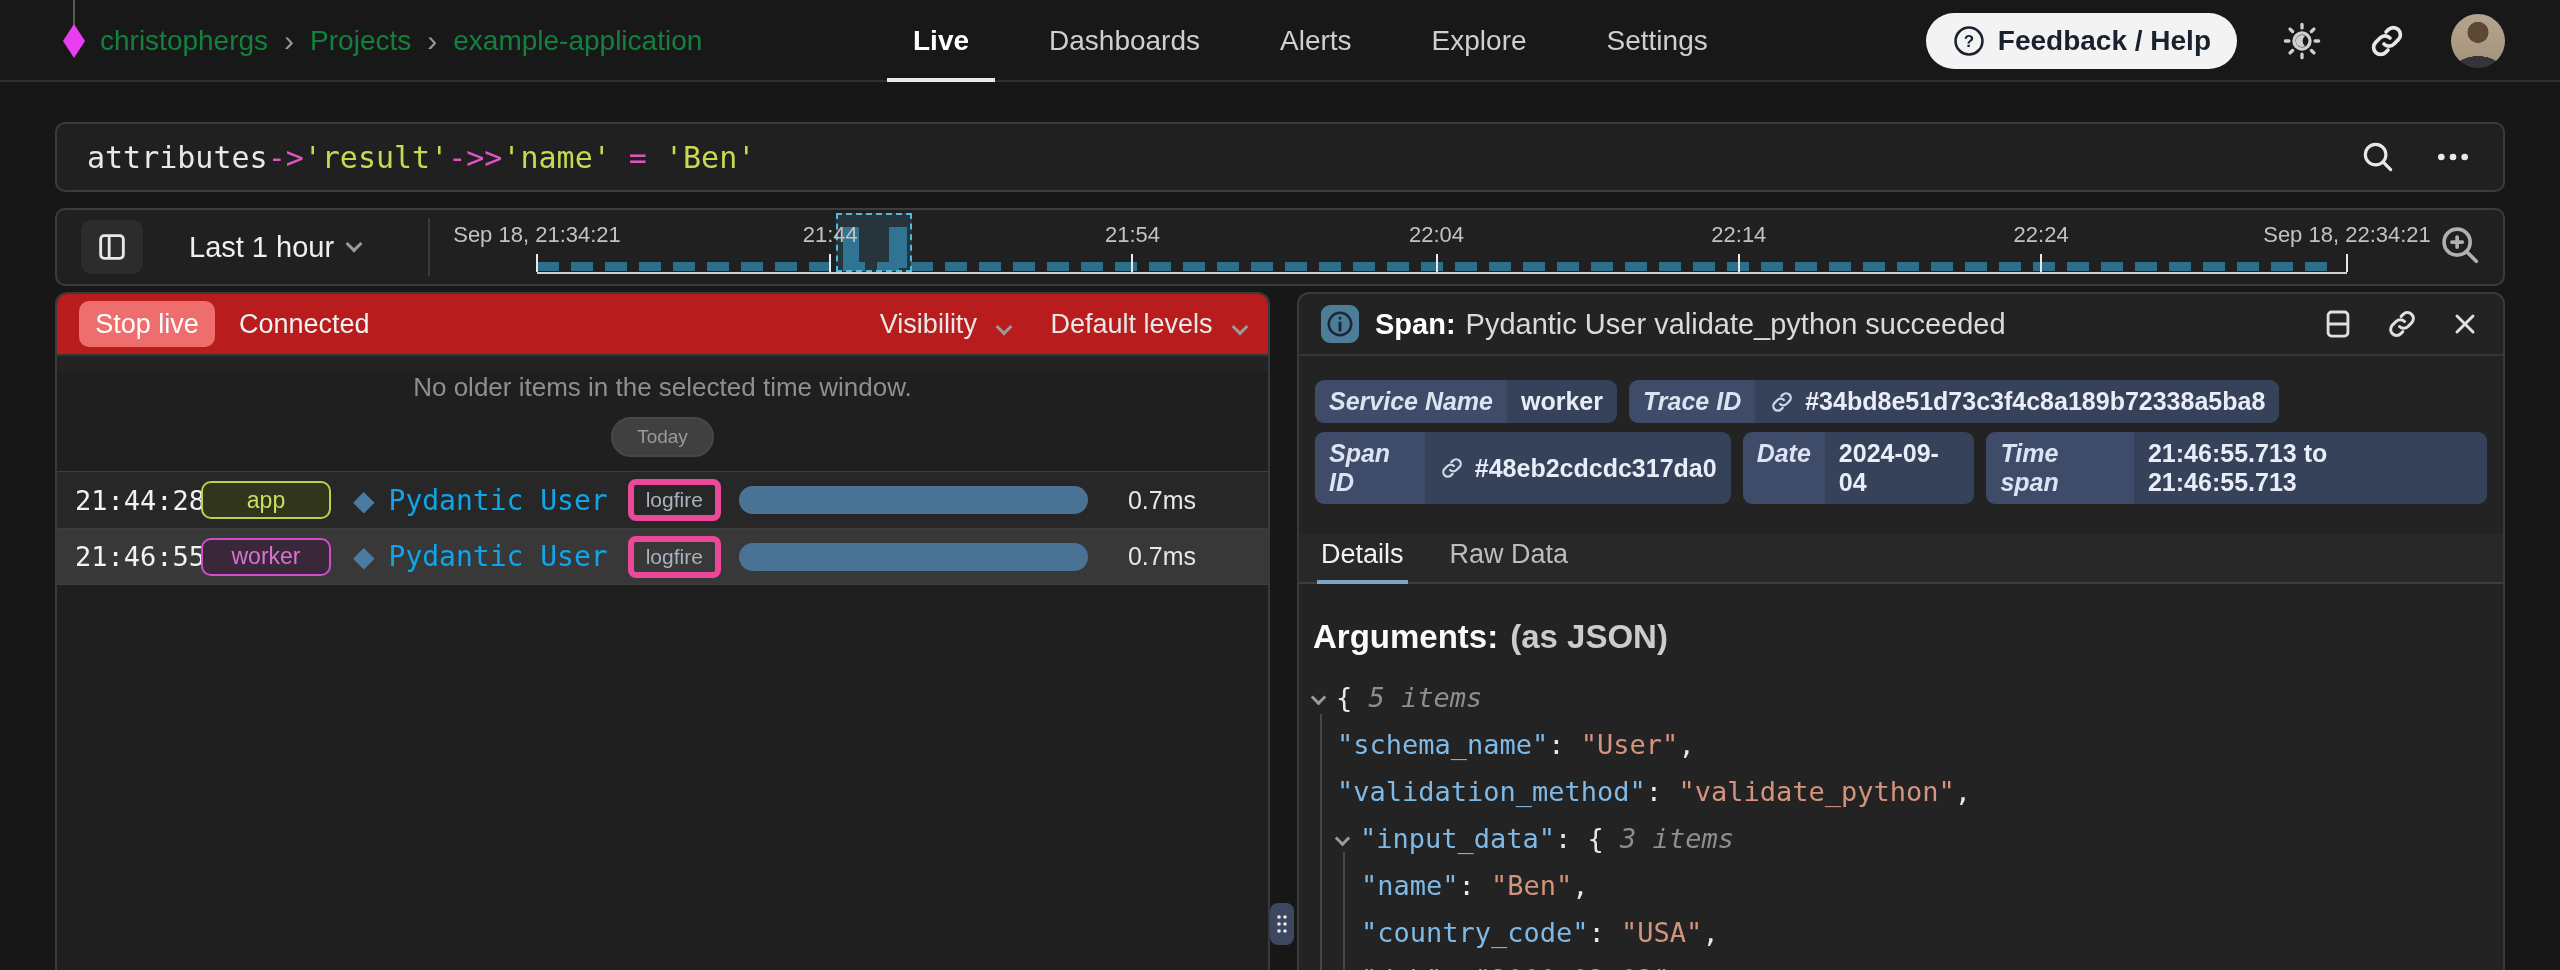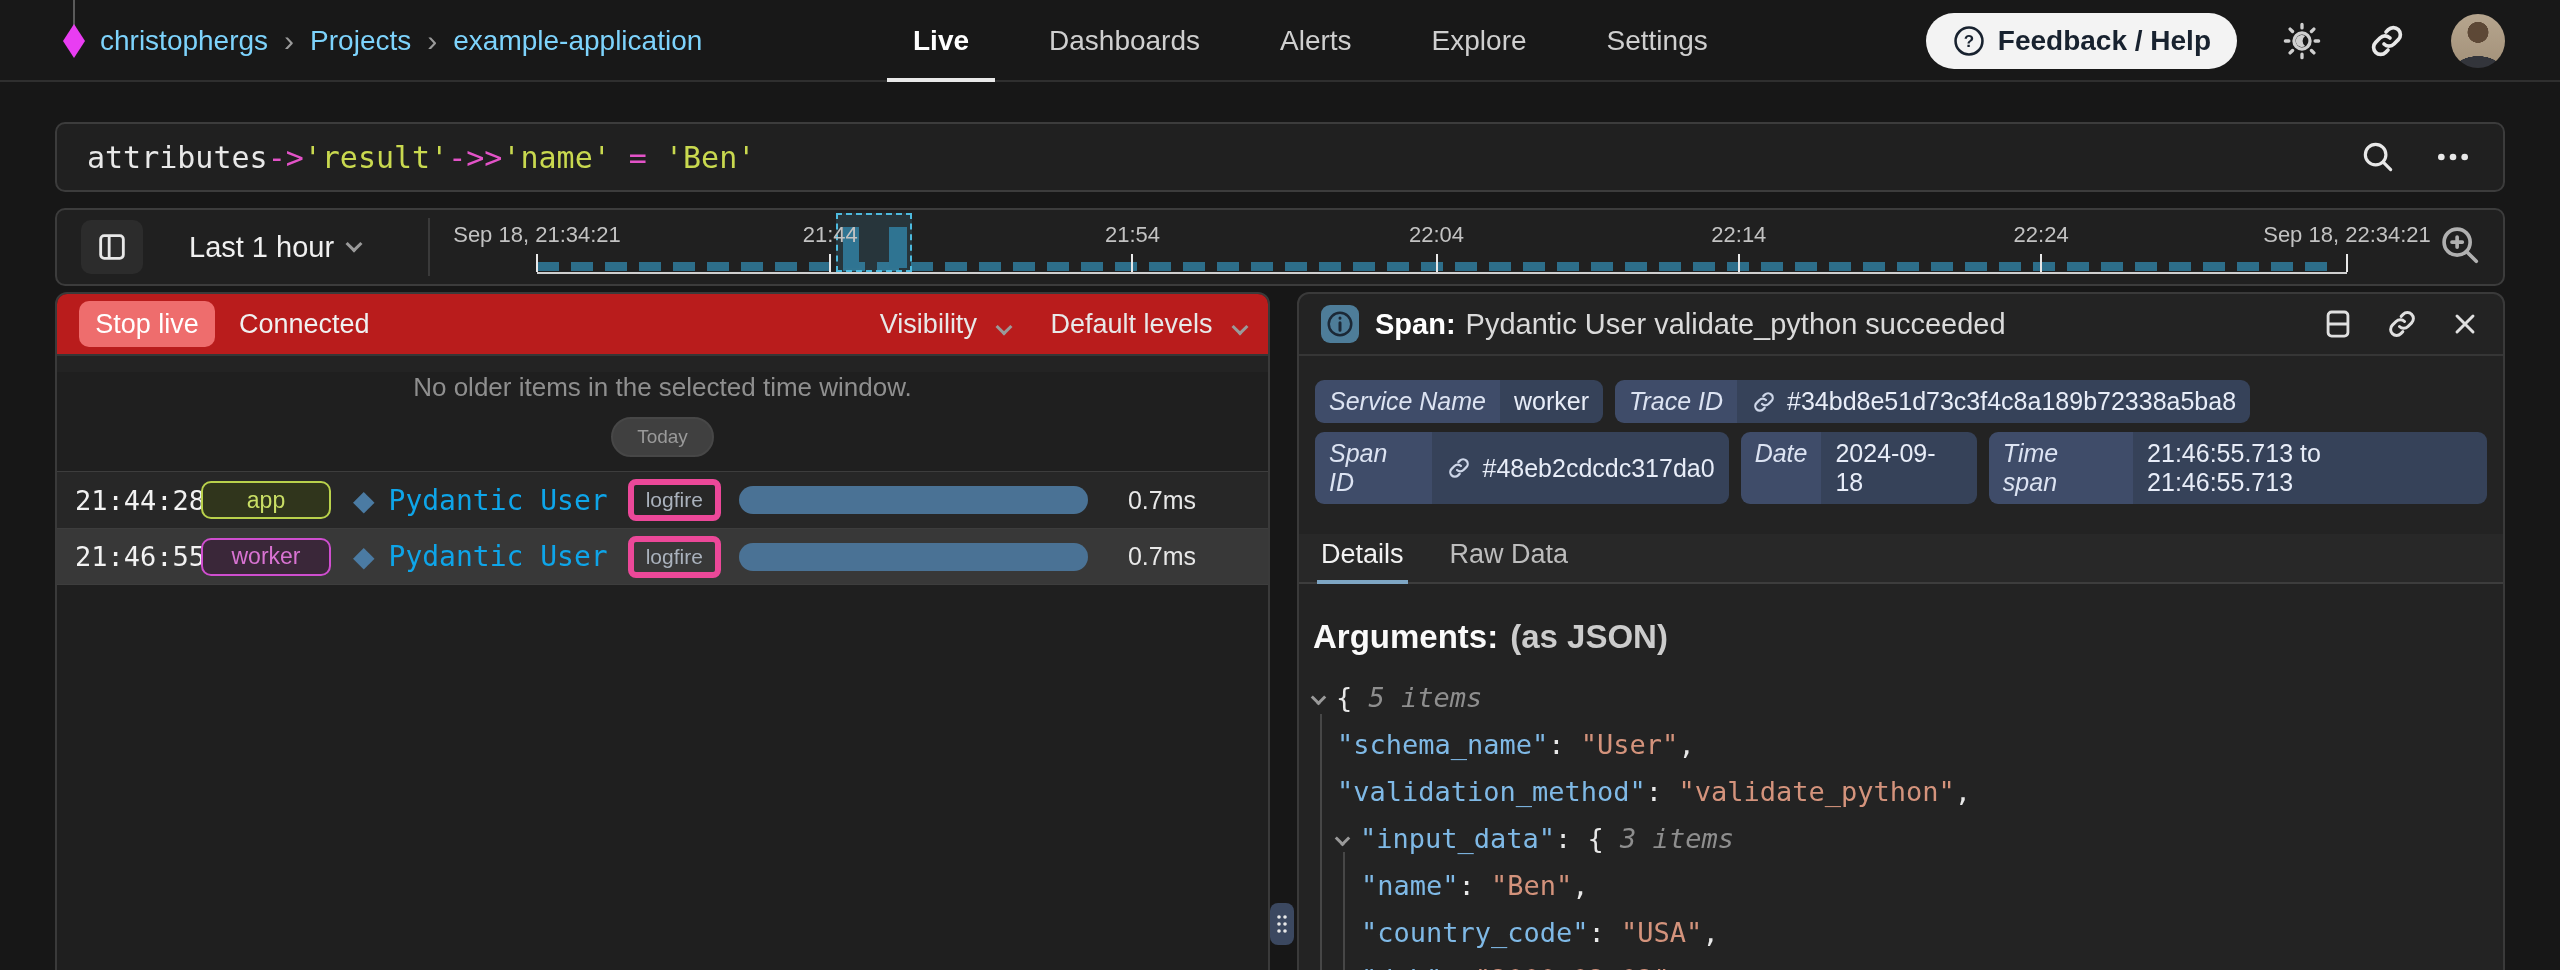--- a/index.html
+++ b/index.html
@@ -8,21 +8,21 @@
   .mono { font-family:"DejaVu Sans Mono", monospace; }
 
   
   .topbar { position:absolute; left:0; top:0; width:2560px; height:82px;
     background:#181818; border-bottom:2px solid #2f2f2f; }
   .logo { position:absolute; left:62px; top:0; width:24px; height:60px; }
   .logo .pin-line { position:absolute; left:11px; top:0; width:2px; height:26px; background:#5a5a5a; }
   .logo .pin-diamond { position:absolute; left:1px; top:24px; width:22px; height:34px;
     background:#e93df2; clip-path:polygon(50% 0,100% 50%,50% 100%,0 50%); }
   .breadcrumb { position:absolute; left:100px; top:0; height:82px; display:flex; align-items:center; gap:16px; font-size:28px; }
-  .bc-item { color:#7dd3fc; cursor:pointer; }
+  .bc-item { color:#15803d; cursor:pointer; }
   .bc-sep { color:#9a9a9a; font-size:30px; }
   .main-nav { position:absolute; left:913px; top:0; height:82px; display:flex; gap:80px; }
   .nav-item { position:relative; display:flex; align-items:center; font-size:28px; color:#cfcfcf; cursor:pointer; }
   .nav-item.active { color:#ffffff; font-weight:600; }
   .nav-item.active::after { content:""; position:absolute; left:-26px; right:-26px; bottom:0; height:4px; background:#e8e8e8; }
   .header-right { position:absolute; right:55px; top:0; height:82px; display:flex; align-items:center; gap:44px; }
   .feedback-btn { display:flex; align-items:center; gap:12px; height:56px; padding:0 26px;
     background:#f3f3f3; color:#18222f; border:none; border-radius:28px; font-size:28px; font-weight:600; cursor:pointer;
     font-family:"Liberation Sans", sans-serif; }
   .icon-btn { background:none; border:none; color:#d8d8d8; cursor:pointer; display:flex; align-items:center; }
@@ -105,21 +105,21 @@
   
   .detail-header { height:62px; display:flex; align-items:center; padding:0 22px;
     border-bottom:2px solid #363636; }
   .info-badge { width:38px; height:38px; border-radius:9px; background:#4e7d99; color:#1b2836;
     display:flex; align-items:center; justify-content:center; margin-right:16px; }
   .detail-title { font-size:29px; color:#dadada; }
   .detail-title b { color:#ffffff; margin-right:10px; }
   .detail-header .spacer { flex:1; }
   .detail-header .icon-btn { margin-left:30px; }
   .span-badges { padding:24px 16px 16px 16px; display:flex; flex-direction:column; gap:9px; }
-  .badge-row { display:flex; gap:12px; }
+  .badge-row { display:flex; gap:12px;font-weight:bold; }
   .meta-badge { display:flex; border-radius:9px; overflow:hidden; font-size:25px; }
   .badge-label { background:#3f4c69; color:#dce3f2; font-style:italic; padding:7px 14px; }
   .badge-value { background:#364259; color:#e8edf8; padding:7px 14px; display:flex; align-items:center; gap:10px; }
   .tabs-strip { margin-top:14px; height:50px; background:#282828; border-bottom:2px solid #3d3d3d;
     display:flex; align-items:flex-end; gap:46px; padding:0 22px; }
   .tab { position:relative; font-size:27px; color:#bdbdbd; padding-bottom:12px; cursor:pointer; }
   .tab.active { color:#f2f2f2; }
   .tab.active::after { content:""; position:absolute; left:-4px; right:-4px; bottom:-2px; height:4px; background:#7ea6c4; }
   .detail-content { padding:34px 14px 0 14px; }
   .args-heading { font-size:33px; font-weight:bold; color:#fafafa; }
@@ -379,21 +379,21 @@
       <div class="badge-row">
         <div class="meta-badge">
           <span class="badge-label">Span ID</span>
           <span class="badge-value"><svg width="26" height="26" viewBox="0 0 24 24" fill="none" stroke="#cdd6e8" stroke-width="2.1" stroke-linecap="round">
               <path d="M10.2 13.8a4.2 4.2 0 0 0 6 0l2.6-2.6a4.2 4.2 0 0 0-6-6l-1.4 1.4"></path>
               <path d="M13.8 10.2a4.2 4.2 0 0 0-6 0l-2.6 2.6a4.2 4.2 0 0 0 6 6l1.4-1.4"></path>
             </svg>#48eb2cdcdc317da0</span>
         </div>
         <div class="meta-badge">
           <span class="badge-label">Date</span>
-          <span class="badge-value">2024-09-18</span>
+          <span class="badge-value">2024-09-04</span>
         </div>
         <div class="meta-badge">
           <span class="badge-label">Time span</span>
           <span class="badge-value">21:46:55.713 to 21:46:55.713</span>
         </div>
       </div>
     </div>
 
   <div class="tabs-strip">
       <div class="tab active">Details</div>

